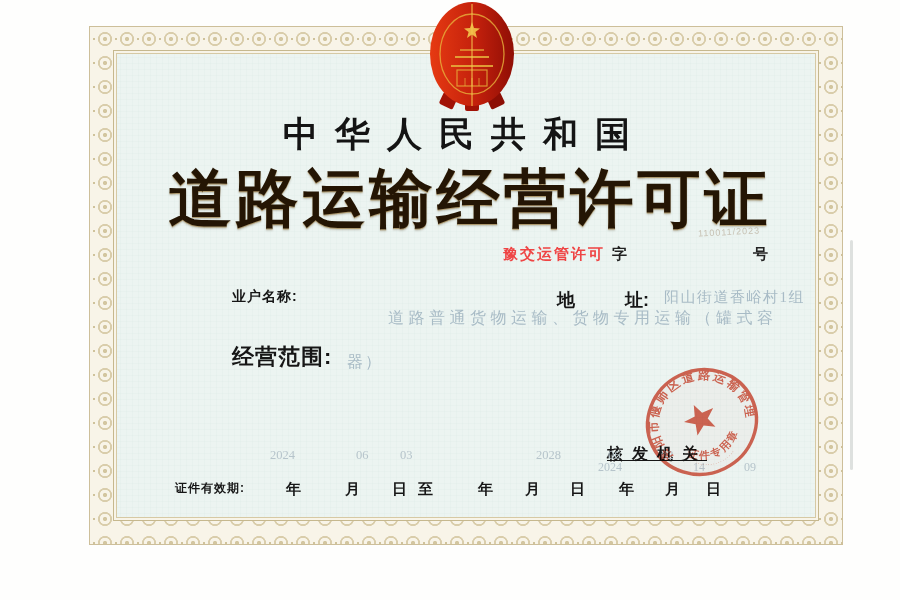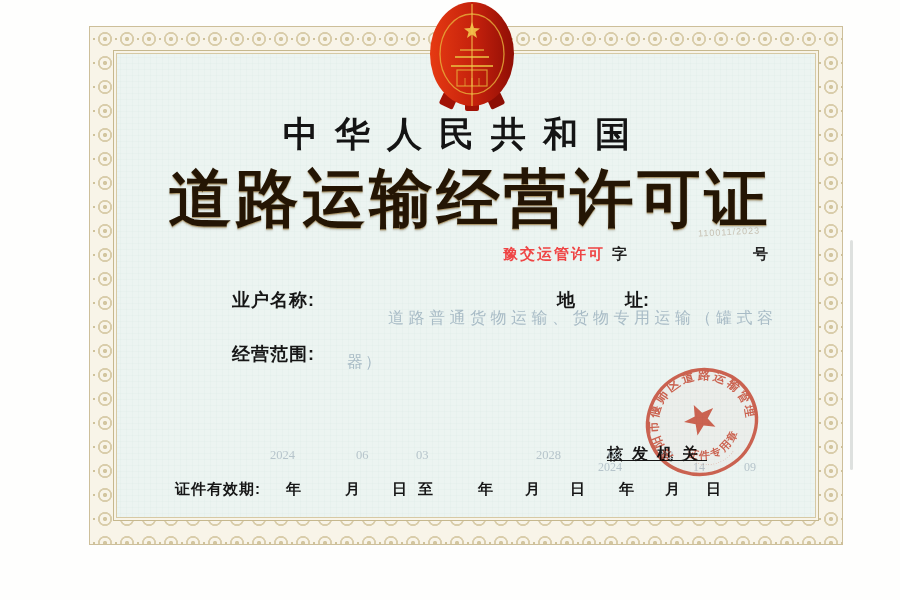--- a/index.html
+++ b/index.html
@@ -43,38 +43,38 @@
   .permit-prefix{position:absolute;left:503px;top:245px;font-size:15px;font-weight:700;
     letter-spacing:2px;color:#ef4444;}
   .permit-zi{position:absolute;left:612px;top:245px;font-size:15px;font-weight:700;color:#222;}
   .permit-hao{position:absolute;left:753px;top:245px;font-size:15px;font-weight:700;color:#222;}
   .watermark{position:absolute;left:698px;top:227px;font-size:9px;color:#c6c0b2;
     letter-spacing:1px;transform:rotate(-3deg);}
 
   
   .lbl{position:absolute;color:#161616;font-weight:700;font-family:"Liberation Sans",sans-serif;
     white-space:nowrap;}
-  #owner-label{left:232px;top:288px;font-size:18px;letter-spacing:1px;}
+  #owner-label{left:232px;top:288px;font-size:14px;letter-spacing:1px;}
   #addr-label{left:557px;top:288px;width:92px;display:flex;justify-content:space-between;
     font-size:18px;}
-  #scope-label{left:232px;top:342px;font-size:18px;letter-spacing:1px;}
-  #validity-label{left:175px;top:480px;font-size:15px;letter-spacing:1px;}
+  #scope-label{left:232px;top:342px;font-size:22px;letter-spacing:1px;}
+  #validity-label{left:175px;top:480px;font-size:12px;letter-spacing:1px;}
   #issuer-label{left:607px;top:444px;font-size:16px;letter-spacing:9px;text-decoration:underline;}
 
   
   .faint{position:absolute;color:#9db2bf;font-family:"Liberation Serif",serif;
     white-space:nowrap;opacity:.85;}
   #owner-value{left:344px;top:266px;font-size:16px;letter-spacing:1.5px;}
   #addr-line1{left:662px;top:266px;font-size:15px;letter-spacing:1.5px;width:180px;overflow:hidden;}
   #addr-line2{left:664px;top:288px;font-size:15px;letter-spacing:1.5px;}
   #scope-line1{left:344px;top:308px;font-size:16px;letter-spacing:4.5px;margin-left:44px;}
   #scope-line2{left:347px;top:352px;font-size:16px;letter-spacing:2px;}
   .faint-date{position:absolute;top:448px;font-size:12.5px;color:#b6c4cb;
     font-family:"Liberation Serif",serif;}
-  #vf-y{left:270px;} #vf-m{left:356px;} #vf-d{left:416px;}
+  #vf-y{left:270px;} #vf-m{left:356px;} #vf-d{left:400px;}
   #vt-y{left:536px;} #vt-m{left:608px;} #vt-d{left:661px;}
   .issue-date{position:absolute;top:460px;font-size:12px;color:#b6c4cb;
     font-family:"Liberation Serif",serif;}
   #if-y{left:598px;} #if-m{left:693px;} #if-d{left:744px;text-align:center;}
 
   
   .unit{position:absolute;top:480px;font-size:15px;font-weight:700;color:#161616;}
   #u1y{left:286px;} #u1m{left:345px;} #u1d{left:392px;} #u1zhi{left:418px;}
   #u2y{left:478px;} #u2m{left:525px;} #u2d{left:570px;}
   #u3y{left:619px;} #u3m{left:665px;} #u3d{left:706px;}
@@ -126,20 +126,21 @@
   <span class="permit-zi">字</span>
   <span class="permit-hao">号</span>
   <span class="watermark">110011/2023</span>
 
   <span class="lbl" id="owner-label">业户名称:</span>
 
   <span class="lbl" id="addr-label">
     <span>地</span>
     <span>址:</span>
   </span>
+  <span class="faint" id="addr-line2">阳山街道香峪村1组</span>
 
   <span class="lbl" id="scope-label">经营范围:</span>
   <span class="faint" id="scope-line1">道路普通货物运输、货物专用运输（罐式容</span>
   <span class="faint" id="scope-line2">器）</span>
 
   <span class="lbl" id="issuer-label">核发机关</span>
   <span class="issue-date" id="if-y">2024</span>
   <span class="issue-date" id="if-m">14</span>
   <span class="issue-date" id="if-d">09</span>
 

